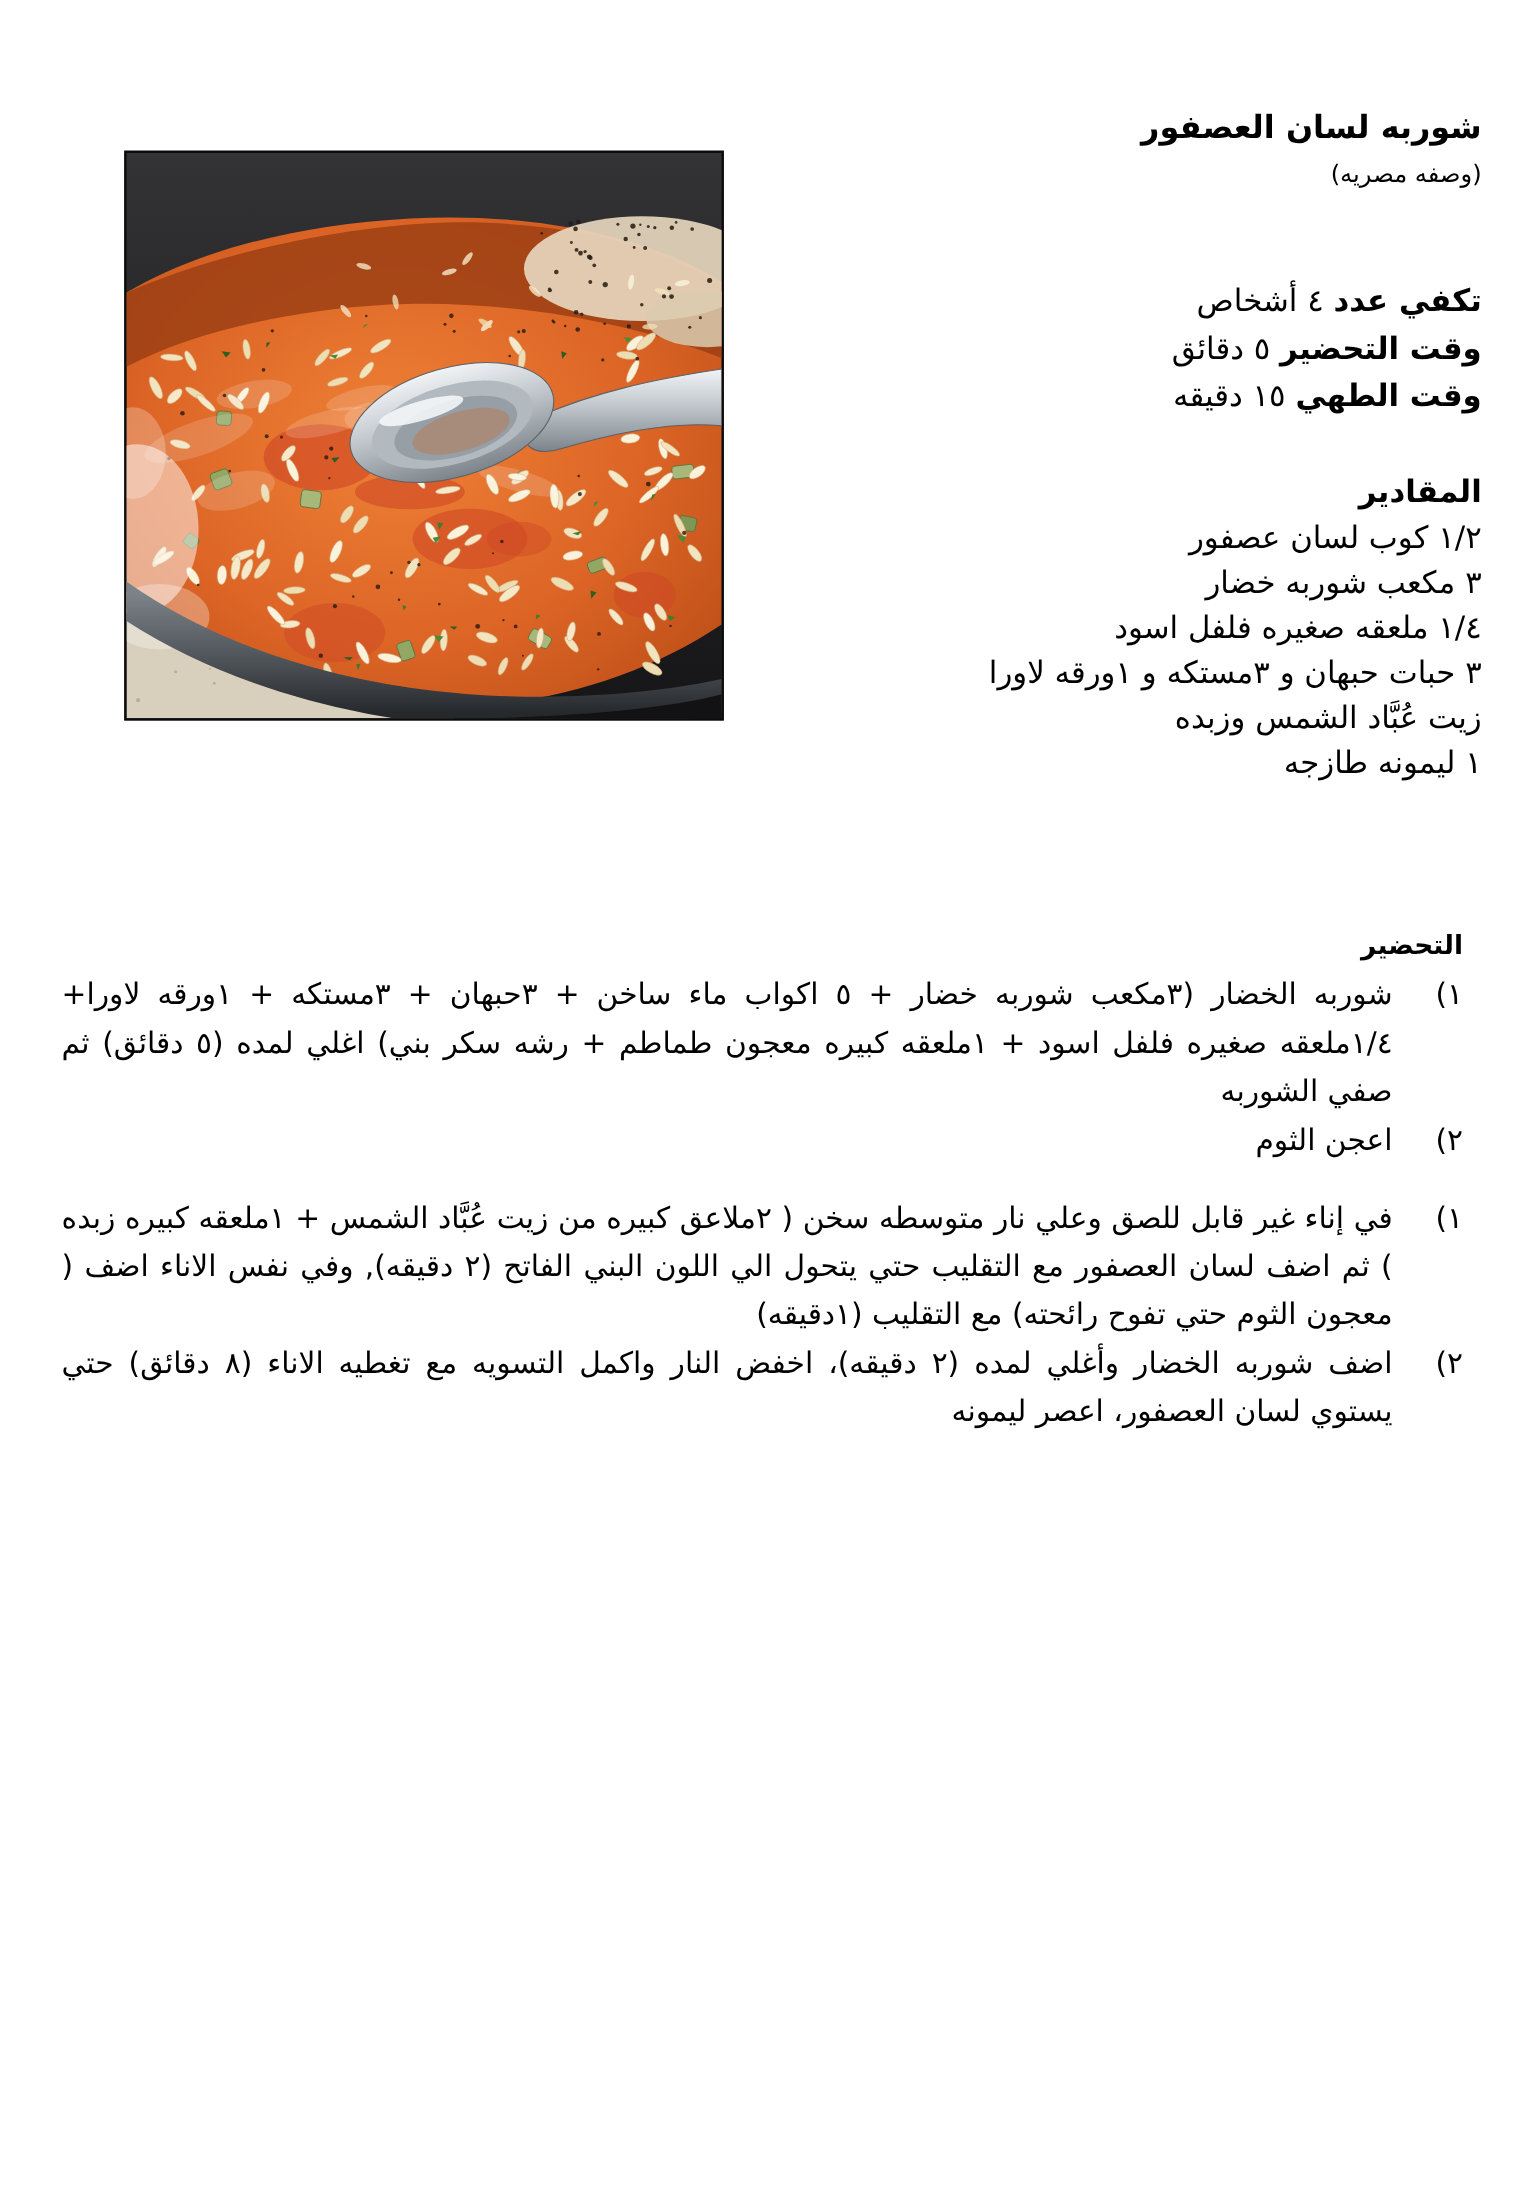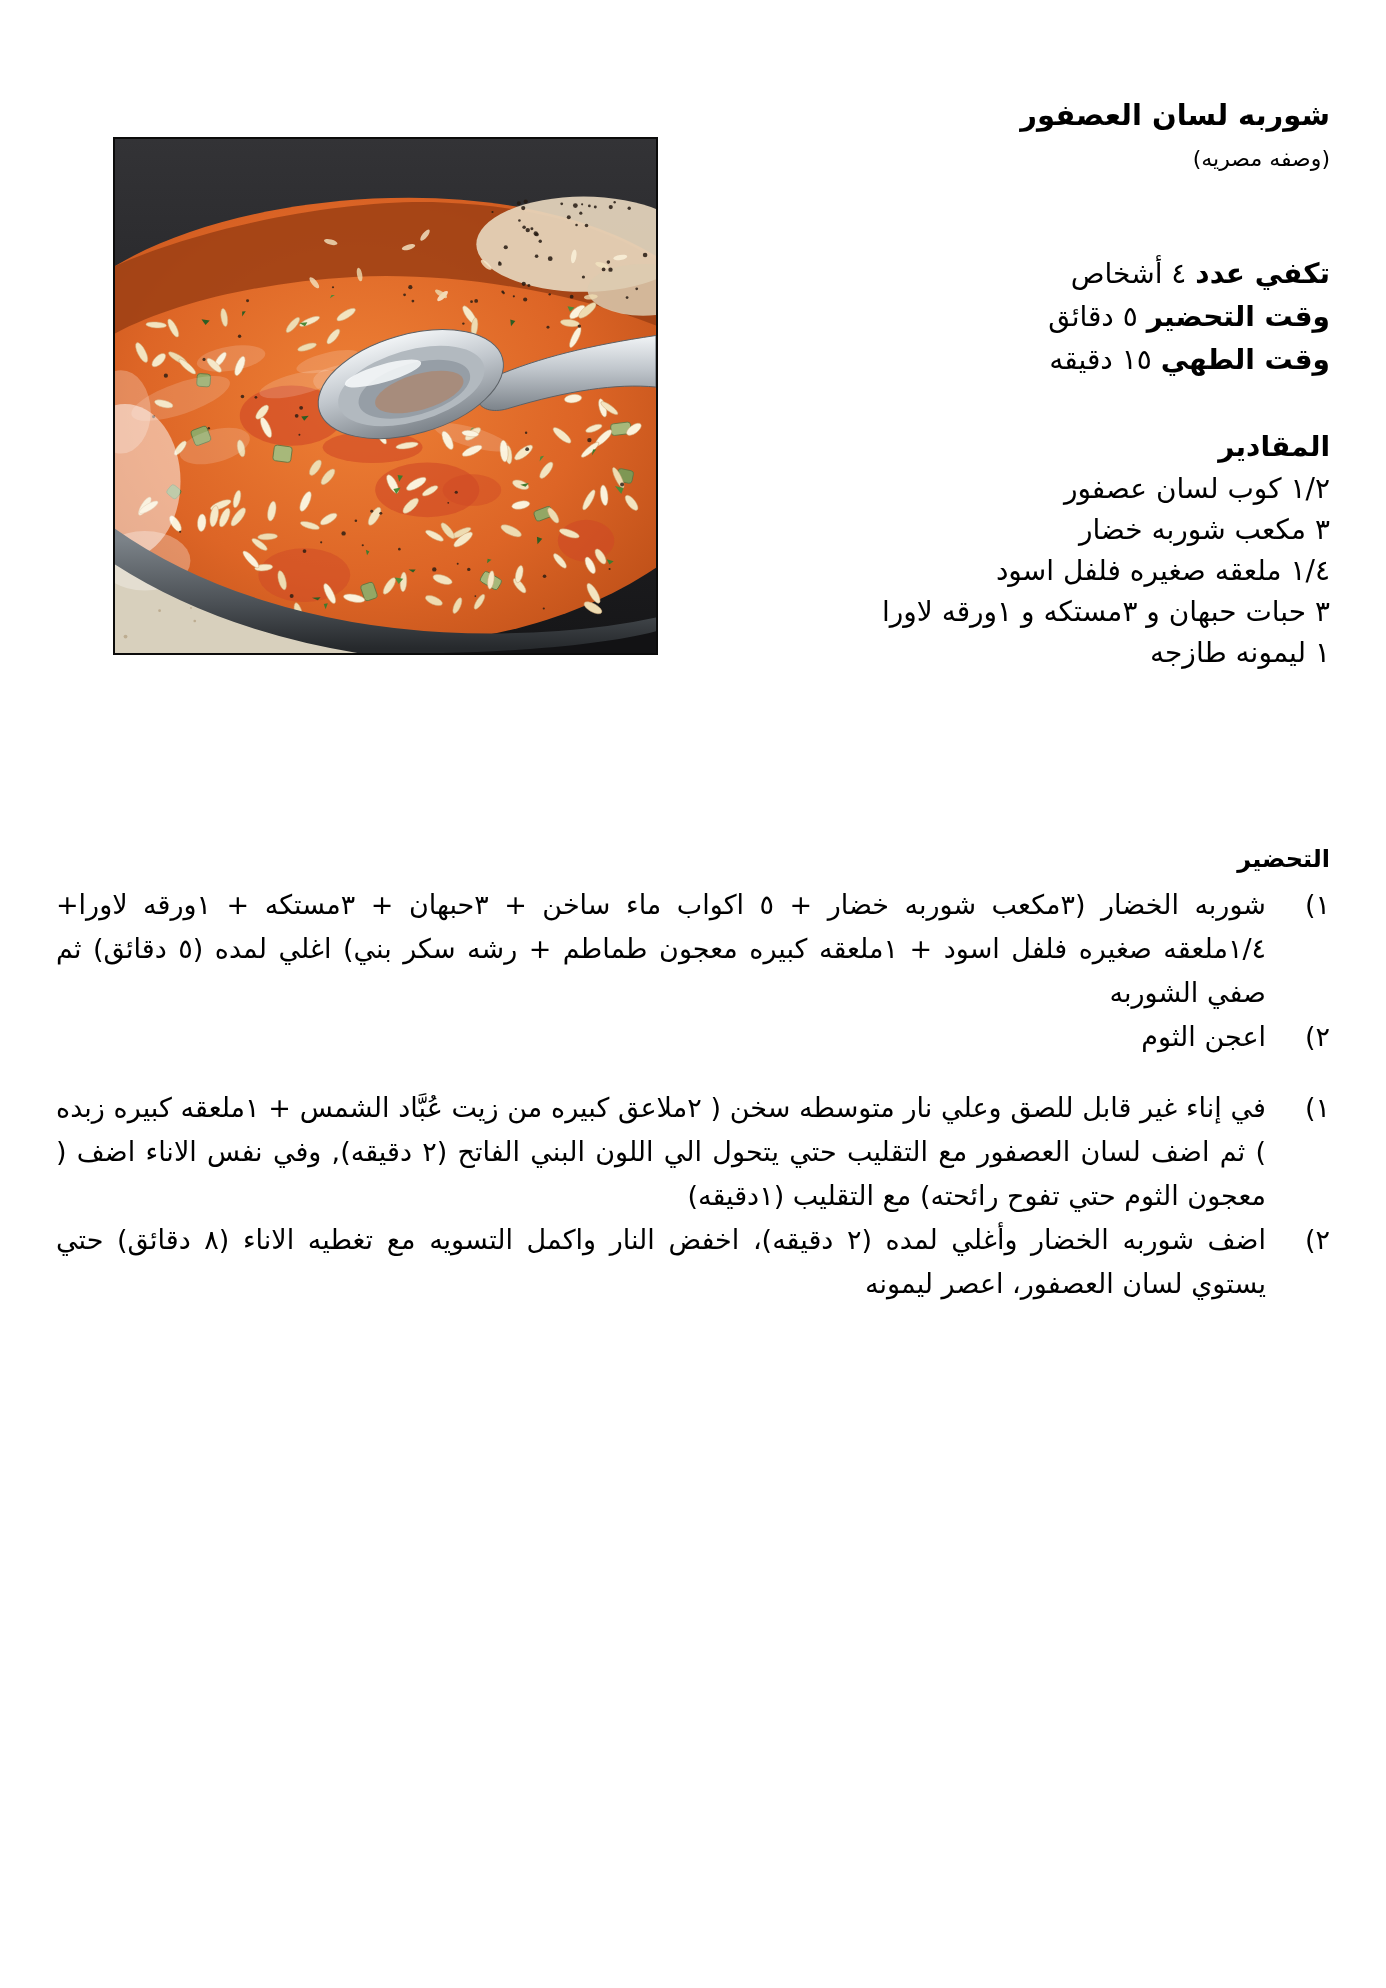--- a/index.html
+++ b/index.html
@@ -16,21 +16,21 @@
   .photo-frame{
     position:absolute;left:113px;top:137px;
     width:545px;height:518px;
     border:2px solid #0b0b0b;
     box-sizing:border-box;
     background:#232326;
   }
   .photo-frame svg{display:block;width:100%;height:100%;}
   
   .intro{
-    position:absolute;top:94px;right:56px;width:668px;
+    position:absolute;top:94px;right:39px;width:668px;
     text-align:right;font-size:28px;line-height:43px;
   }
   .title{font-weight:bold;font-size:29px;}
   .subtitle{font-size:22px;}
   .meta{margin-top:72px;}
   .meta .lbl{font-weight:bold;}
   .ing-head{font-weight:bold;margin-top:44px;}
   .ing-list{list-style:none;margin:0;padding:0;line-height:41px;font-size:28px;}
   
   .section{
@@ -423,20 +423,21 @@
       <div><span class="lbl">وقت التحضير</span> <span>٥ دقائق</span></div>
       <div><span class="lbl">وقت الطهي</span> <span>١٥ دقيقه</span></div>
     </div>
 
     <div class="ing-head">المقادير</div>
     <ul class="ing-list">
       <li>١/٢ كوب لسان عصفور</li>
       <li>٣ مكعب شوربه خضار</li>
       <li>١/٤ ملعقه صغيره فلفل اسود</li>
       <li>٣ حبات حبهان و ٣مستكه و ١ورقه لاورا</li>
+      <li>زيت عُبَّاد الشمس وزبده</li>
       <li>١ ليمونه طازجه</li>
     </ul>
   </div>
 
   <div class="section section-prep">
     <div class="sec-head">التحضير</div>
     <div class="step">
       <span class="step-num">١)</span>
       <span class="step-text">شوربه الخضار (٣مكعب شوربه خضار + ٥ اكواب ماء ساخن + ٣حبهان + ٣مستكه + ١ورقه لاورا+ ١/٤ملعقه صغيره فلفل اسود + ١ملعقه كبيره معجون طماطم + رشه سكر بني) اغلي لمده (٥ دقائق) ثم صفي الشوربه</span>
     </div>

